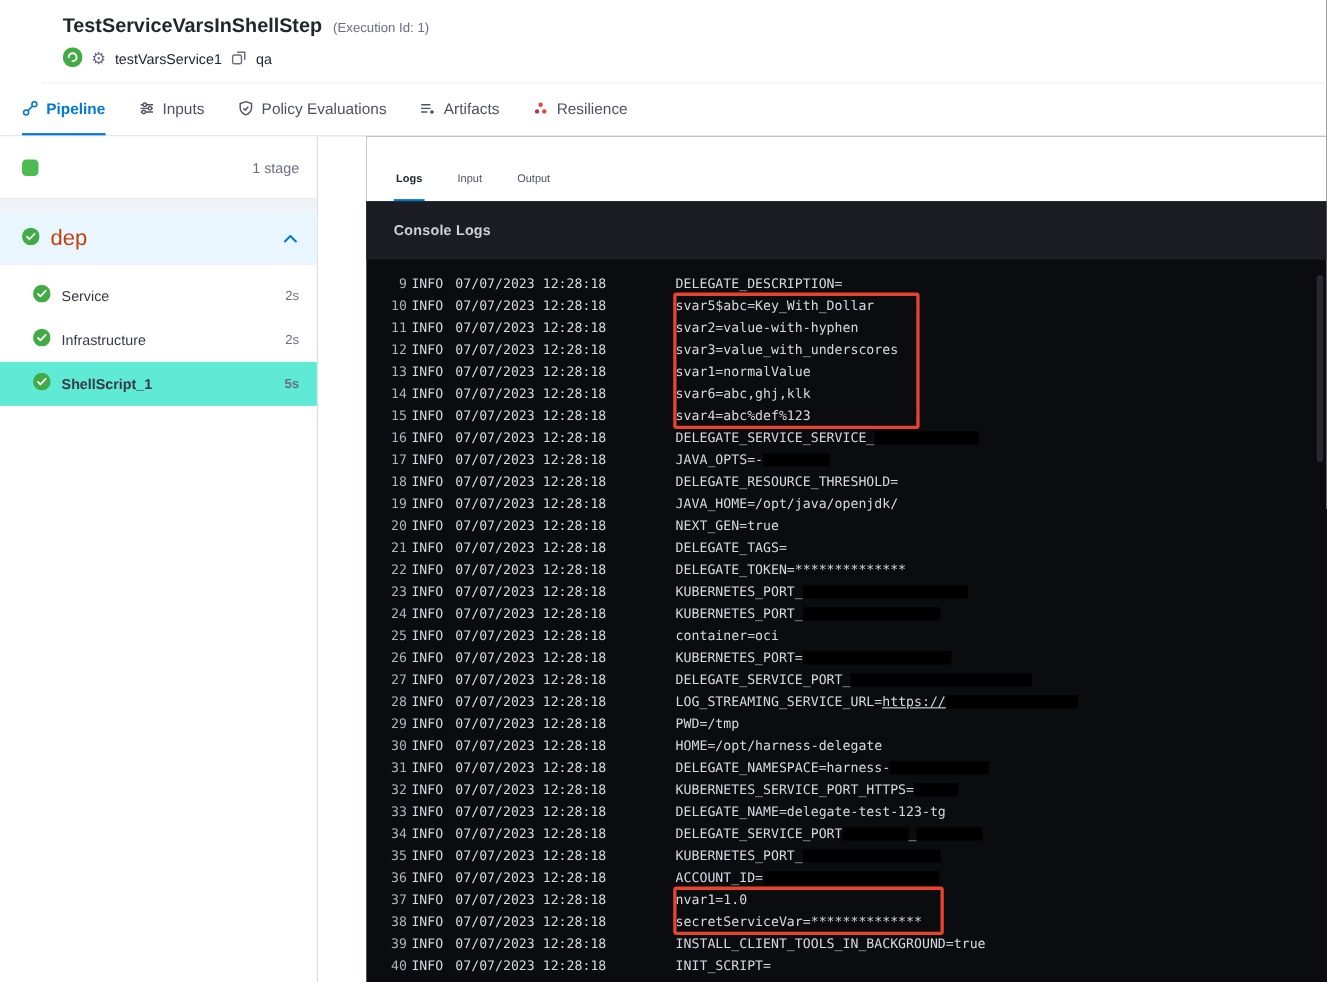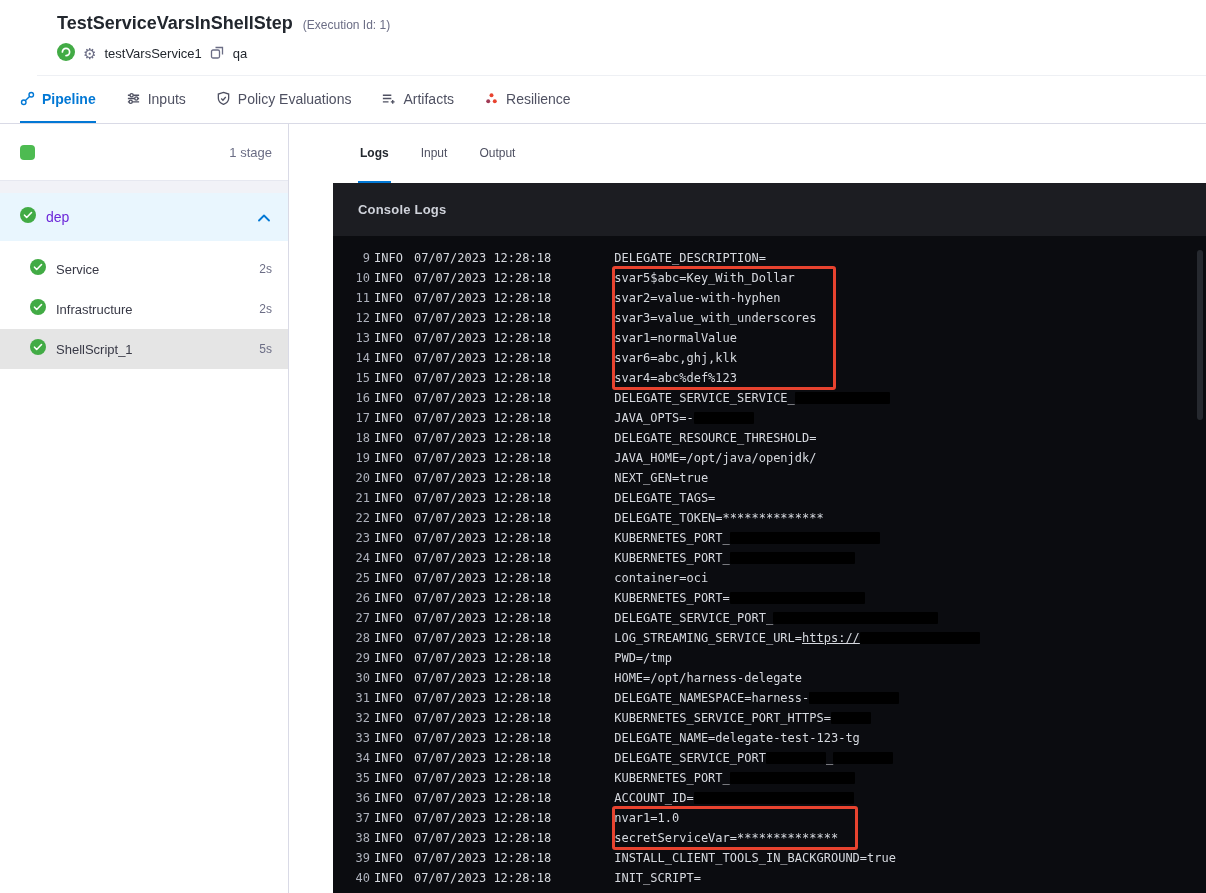--- a/index.html
+++ b/index.html
@@ -28,31 +28,31 @@
   
   .content { display:flex; height:769px;gap:44px; }
 
   
   .sidebar { width:289px; border-right:1px solid #d9dae6; background:#fff; display:flex; flex-direction:column; }
   .stage-summary { height:57px; display:flex; align-items:center; justify-content:space-between; padding:0 16px 0 20px; border-bottom:1px solid #e6e8f0; }
   .stage-chip { width:15px; height:15px; border-radius:4px; background:#4dbb51; }
   .stage-count { font-size:13px; color:#6b6d85; }
   .sidebar-gap { height:12px; background:#f1f2f7; }
   .stage-row { height:48px; background:#e9f6fe; display:flex; align-items:center; gap:10px; padding:0 18px 0 20px; cursor:pointer; }
-  .stage-row .label { font-size:14px; color:#6d28d9; flex:1; }
+  .stage-row .label { font-size:20px; color:#c2410c; flex:1; }
   .steps { padding:8px 0; }
   .step { height:40px; display:flex; align-items:center; gap:10px; padding:0 16px 0 30px; cursor:pointer;justify-content:center; }
   .step .label { flex:1; font-size:13px; color:#383946; }
   .step .dur { font-size:12px; color:#6b6d85; }
-  .step.selected { background:#e5e5e5; }
+  .step.selected { background:#5eead4;font-weight:bold; }
 
   
   .main { flex:1; display:flex; flex-direction:column; background:#0b0c10; min-width:0; }
   .console-tabs { height:59px; background:#fff; display:flex; align-items:flex-end; padding-left:25px; gap:28px; }
-  .ctab { padding:0 2px 21px; font-size:12px; color:#4f5162; border-bottom:2px solid transparent; cursor:pointer; }
+  .ctab { padding:0 2px 13px; font-size:10px; color:#4f5162; border-bottom:2px solid transparent; cursor:pointer; }
   .ctab.active { color:#22272e; font-weight:bold; border-bottom-color:#0278d5; }
   .console-header { height:53px; background:#1c1d22; color:#cfd2da; font-size:13px; font-weight:bold; display:flex; align-items:center; padding-left:25px; letter-spacing:.2px; }
   .log-area { flex:1; position:relative; padding-top:12px; font-family:"DejaVu Sans Mono","Liberation Mono",monospace; font-size:12px; overflow:hidden; }
   .log-lines { position:relative; }
   .log-line { height:20px; display:flex; align-items:center; white-space:pre; color:#d6d9df; }
   .ln { width:37px; text-align:right; color:#aeb2bc; flex:none; }
   .lvl { margin-left:4px; flex:none; }
   .ts { margin-left:11px; flex:none; }
   .msg { margin-left:63px; flex:none; position:relative; z-index:1; }
   .redact { display:inline-block; height:12px; background:#000; vertical-align:middle; border-radius:1px; transform:translateY(-1px); }

